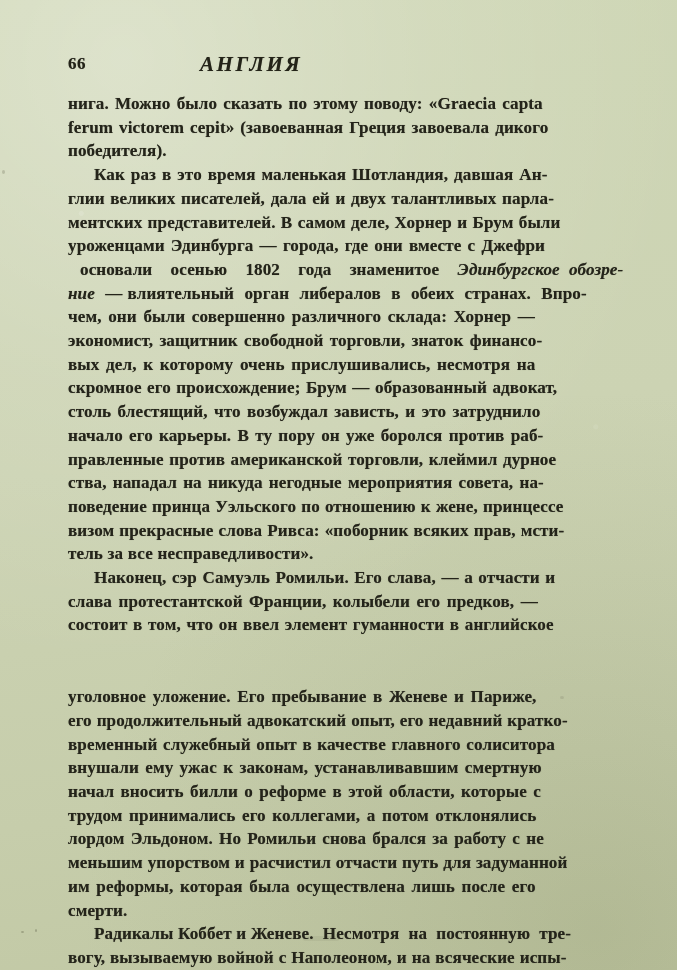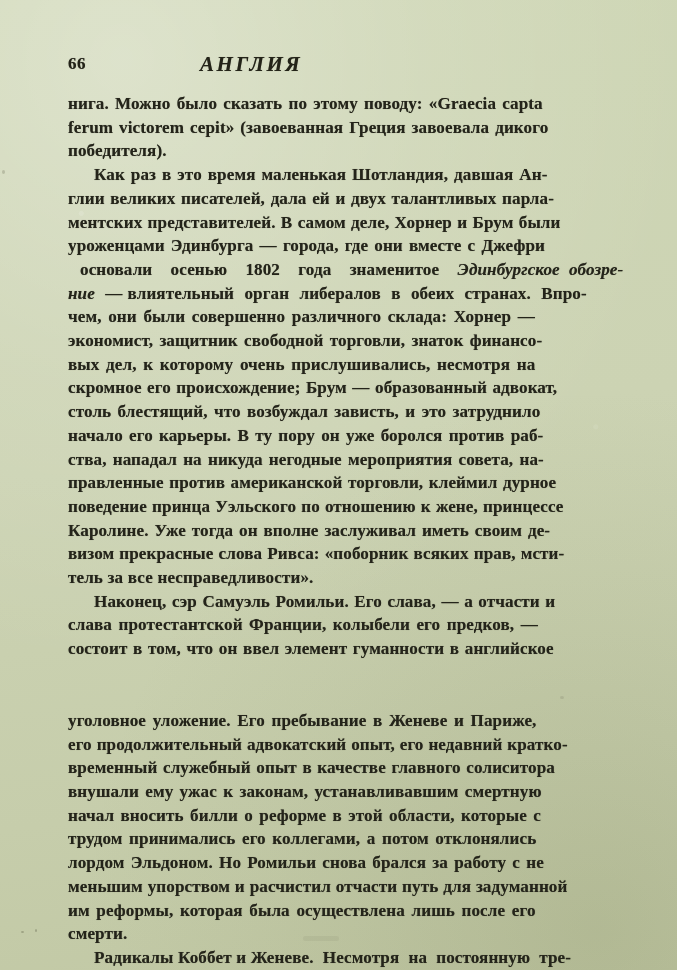--- a/index.html
+++ b/index.html
@@ -192,31 +192,28 @@
         </span>
         <span class="ln just" style="word-spacing: 1.1px; display: block;">
           <span>скромное его происхождение; Брум — образованный адвокат,</span>
         </span>
         <span class="ln just" style="word-spacing: 2.03px; display: block;">
           <span>столь блестящий, что возбуждал зависть, и это затруднило</span>
         </span>
         <span class="ln just" style="word-spacing: 1.86px; display: block;">
           <span>начало его карьеры. В ту пору он уже боролся против раб-</span>
         </span>
+        <span class="ln just" style="word-spacing: 1.14px; display: block;">
+          <span>правленные против американской торговли, клеймил дурное</span>
+        </span>
         <span class="ln just" style="word-spacing: 1.84px; display: block;">
           <span>ства, нападал на никуда негодные мероприятия совета, на-</span>
         </span>
-        <span class="ln just" style="word-spacing: 1.14px; display: block;">
-          <span>правленные против американской торговли, клеймил дурное</span>
-        </span>
         <span class="ln just" style="word-spacing: 0.75px; display: block;">
           <span>поведение принца Уэльского по отношению к жене, принцессе</span>
-        </span>
-        <span class="ln just" style="word-spacing: 1.49px; display: block;">
-          <span>Каролине. Уже тогда он вполне заслуживал иметь своим де-</span>
         </span>
         <span class="ln just" style="word-spacing: 0.7px; display: block;">
           <span>визом прекрасные слова Ривса: «поборник всяких прав, мсти-</span>
         </span>
         <span class="ln">
           <span>тель за все несправедливости».</span>
         </span>
       </p>
 
       <p class="para">

